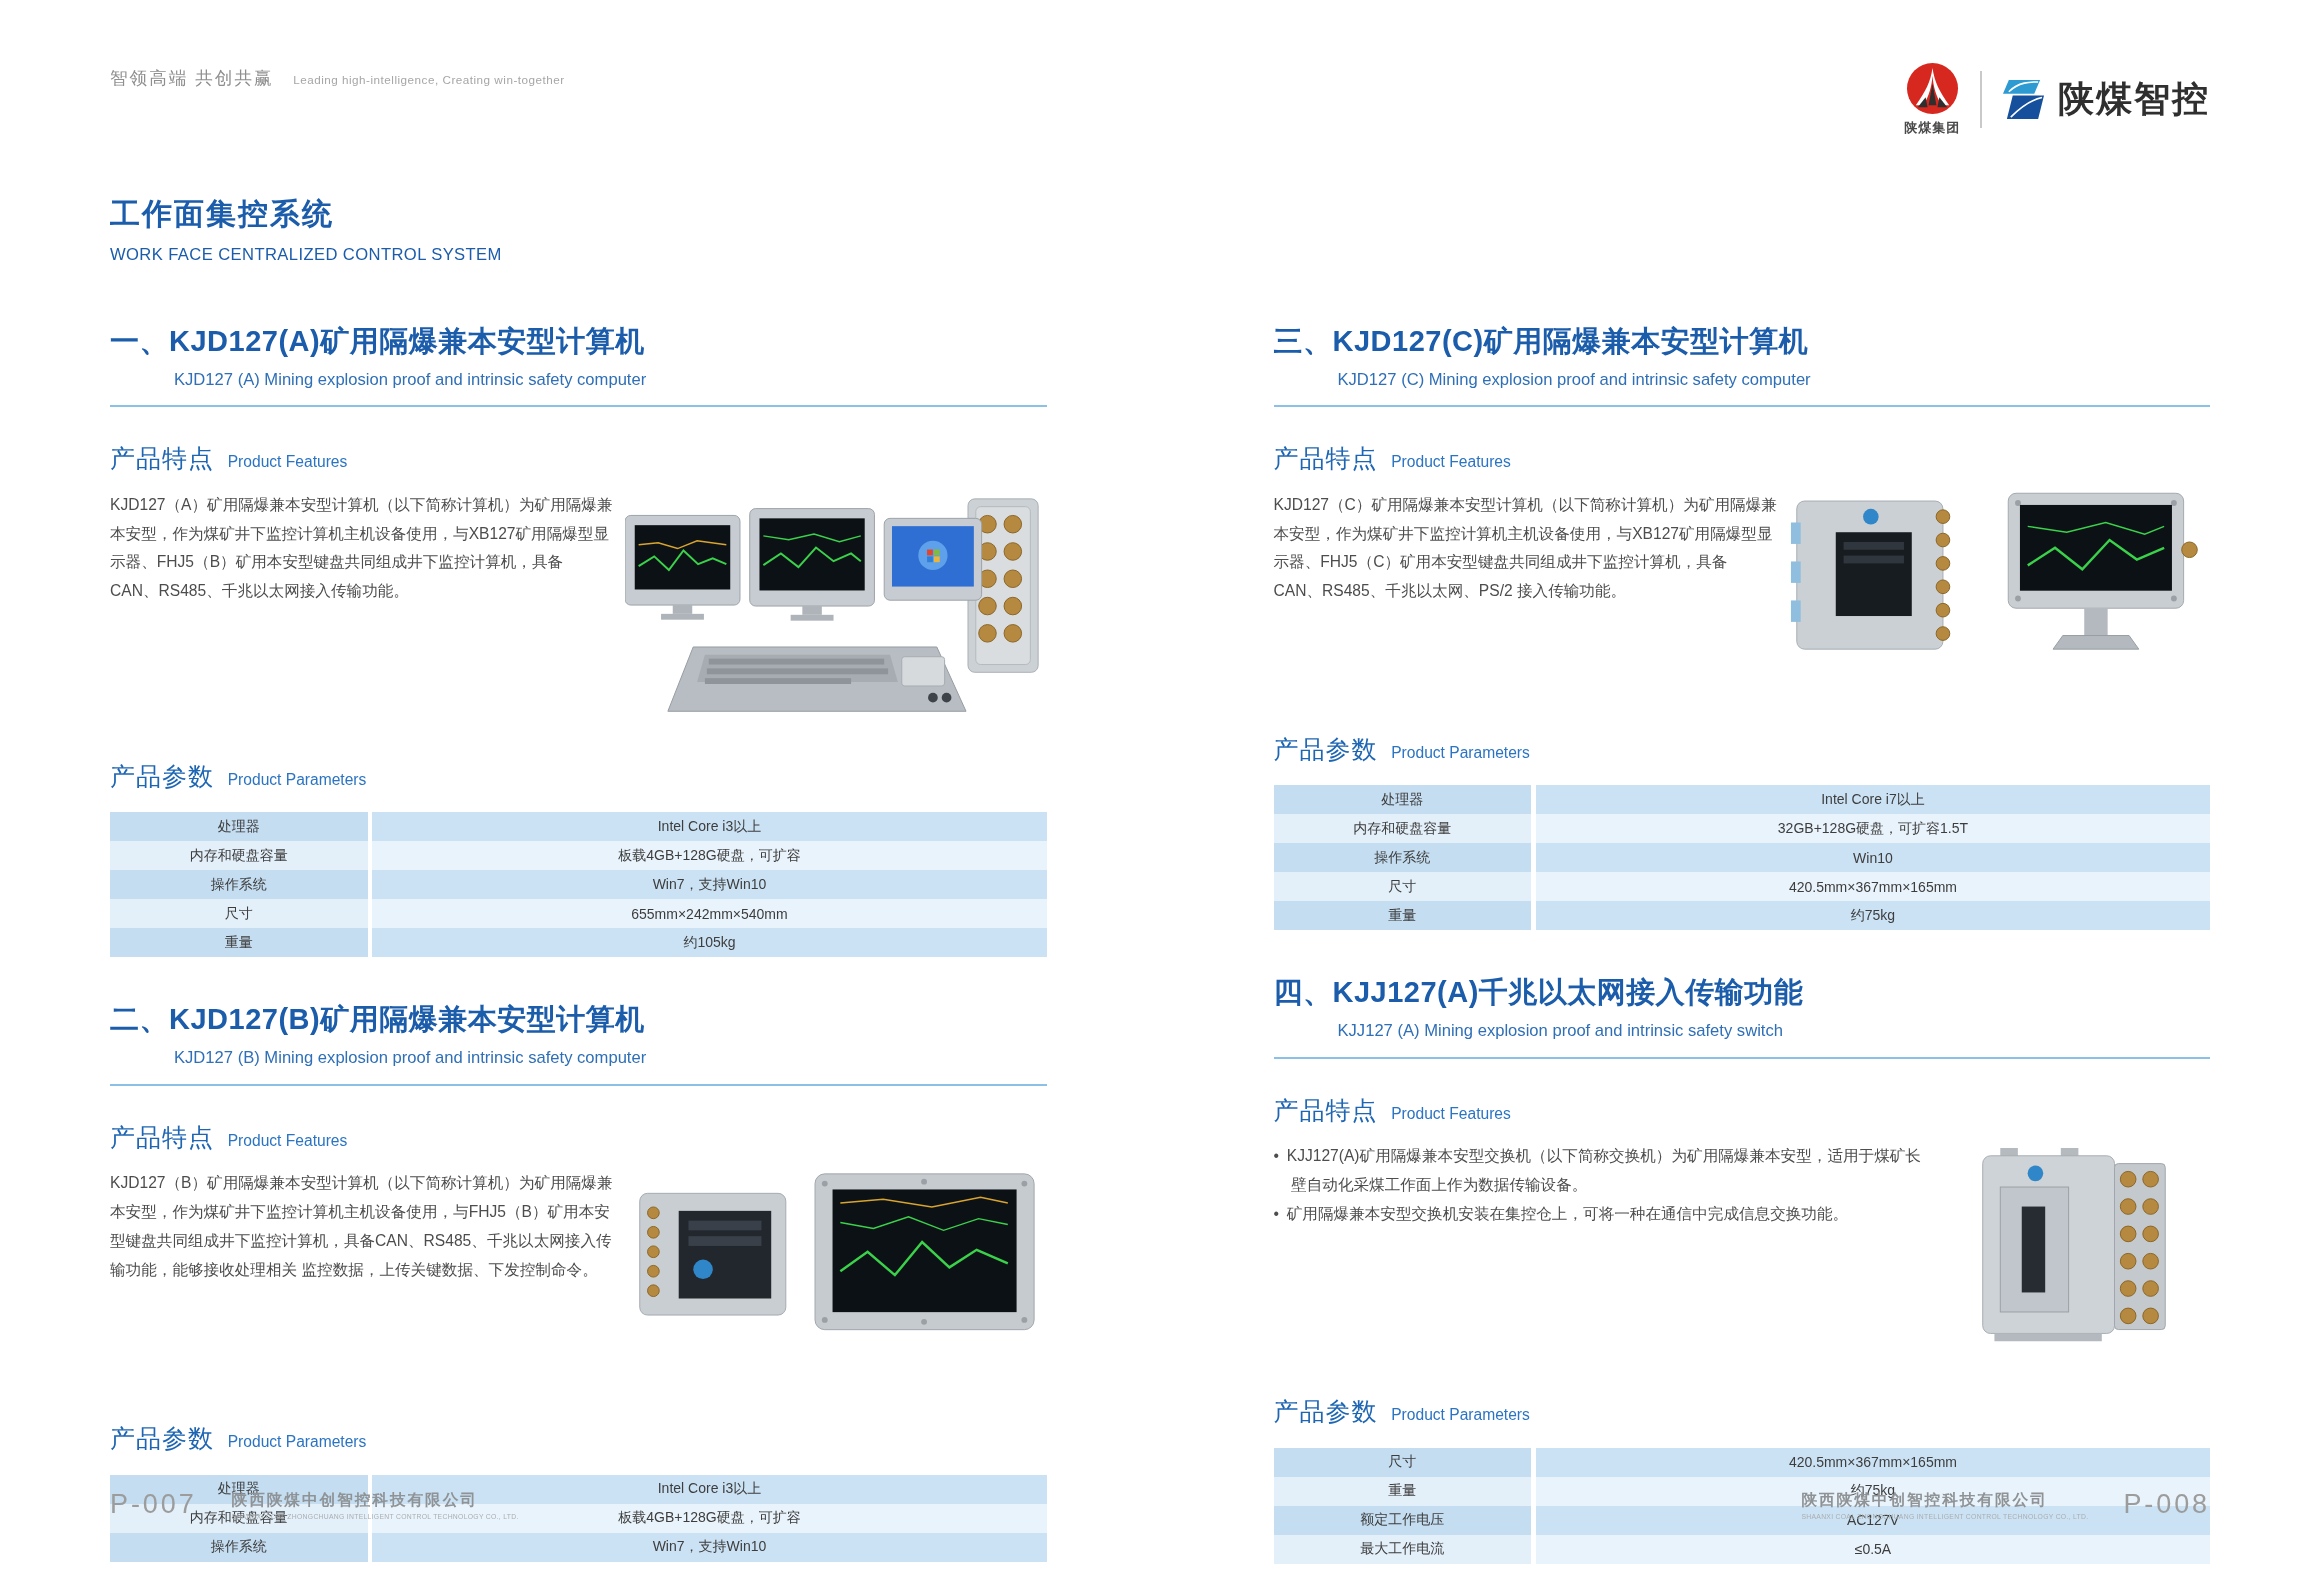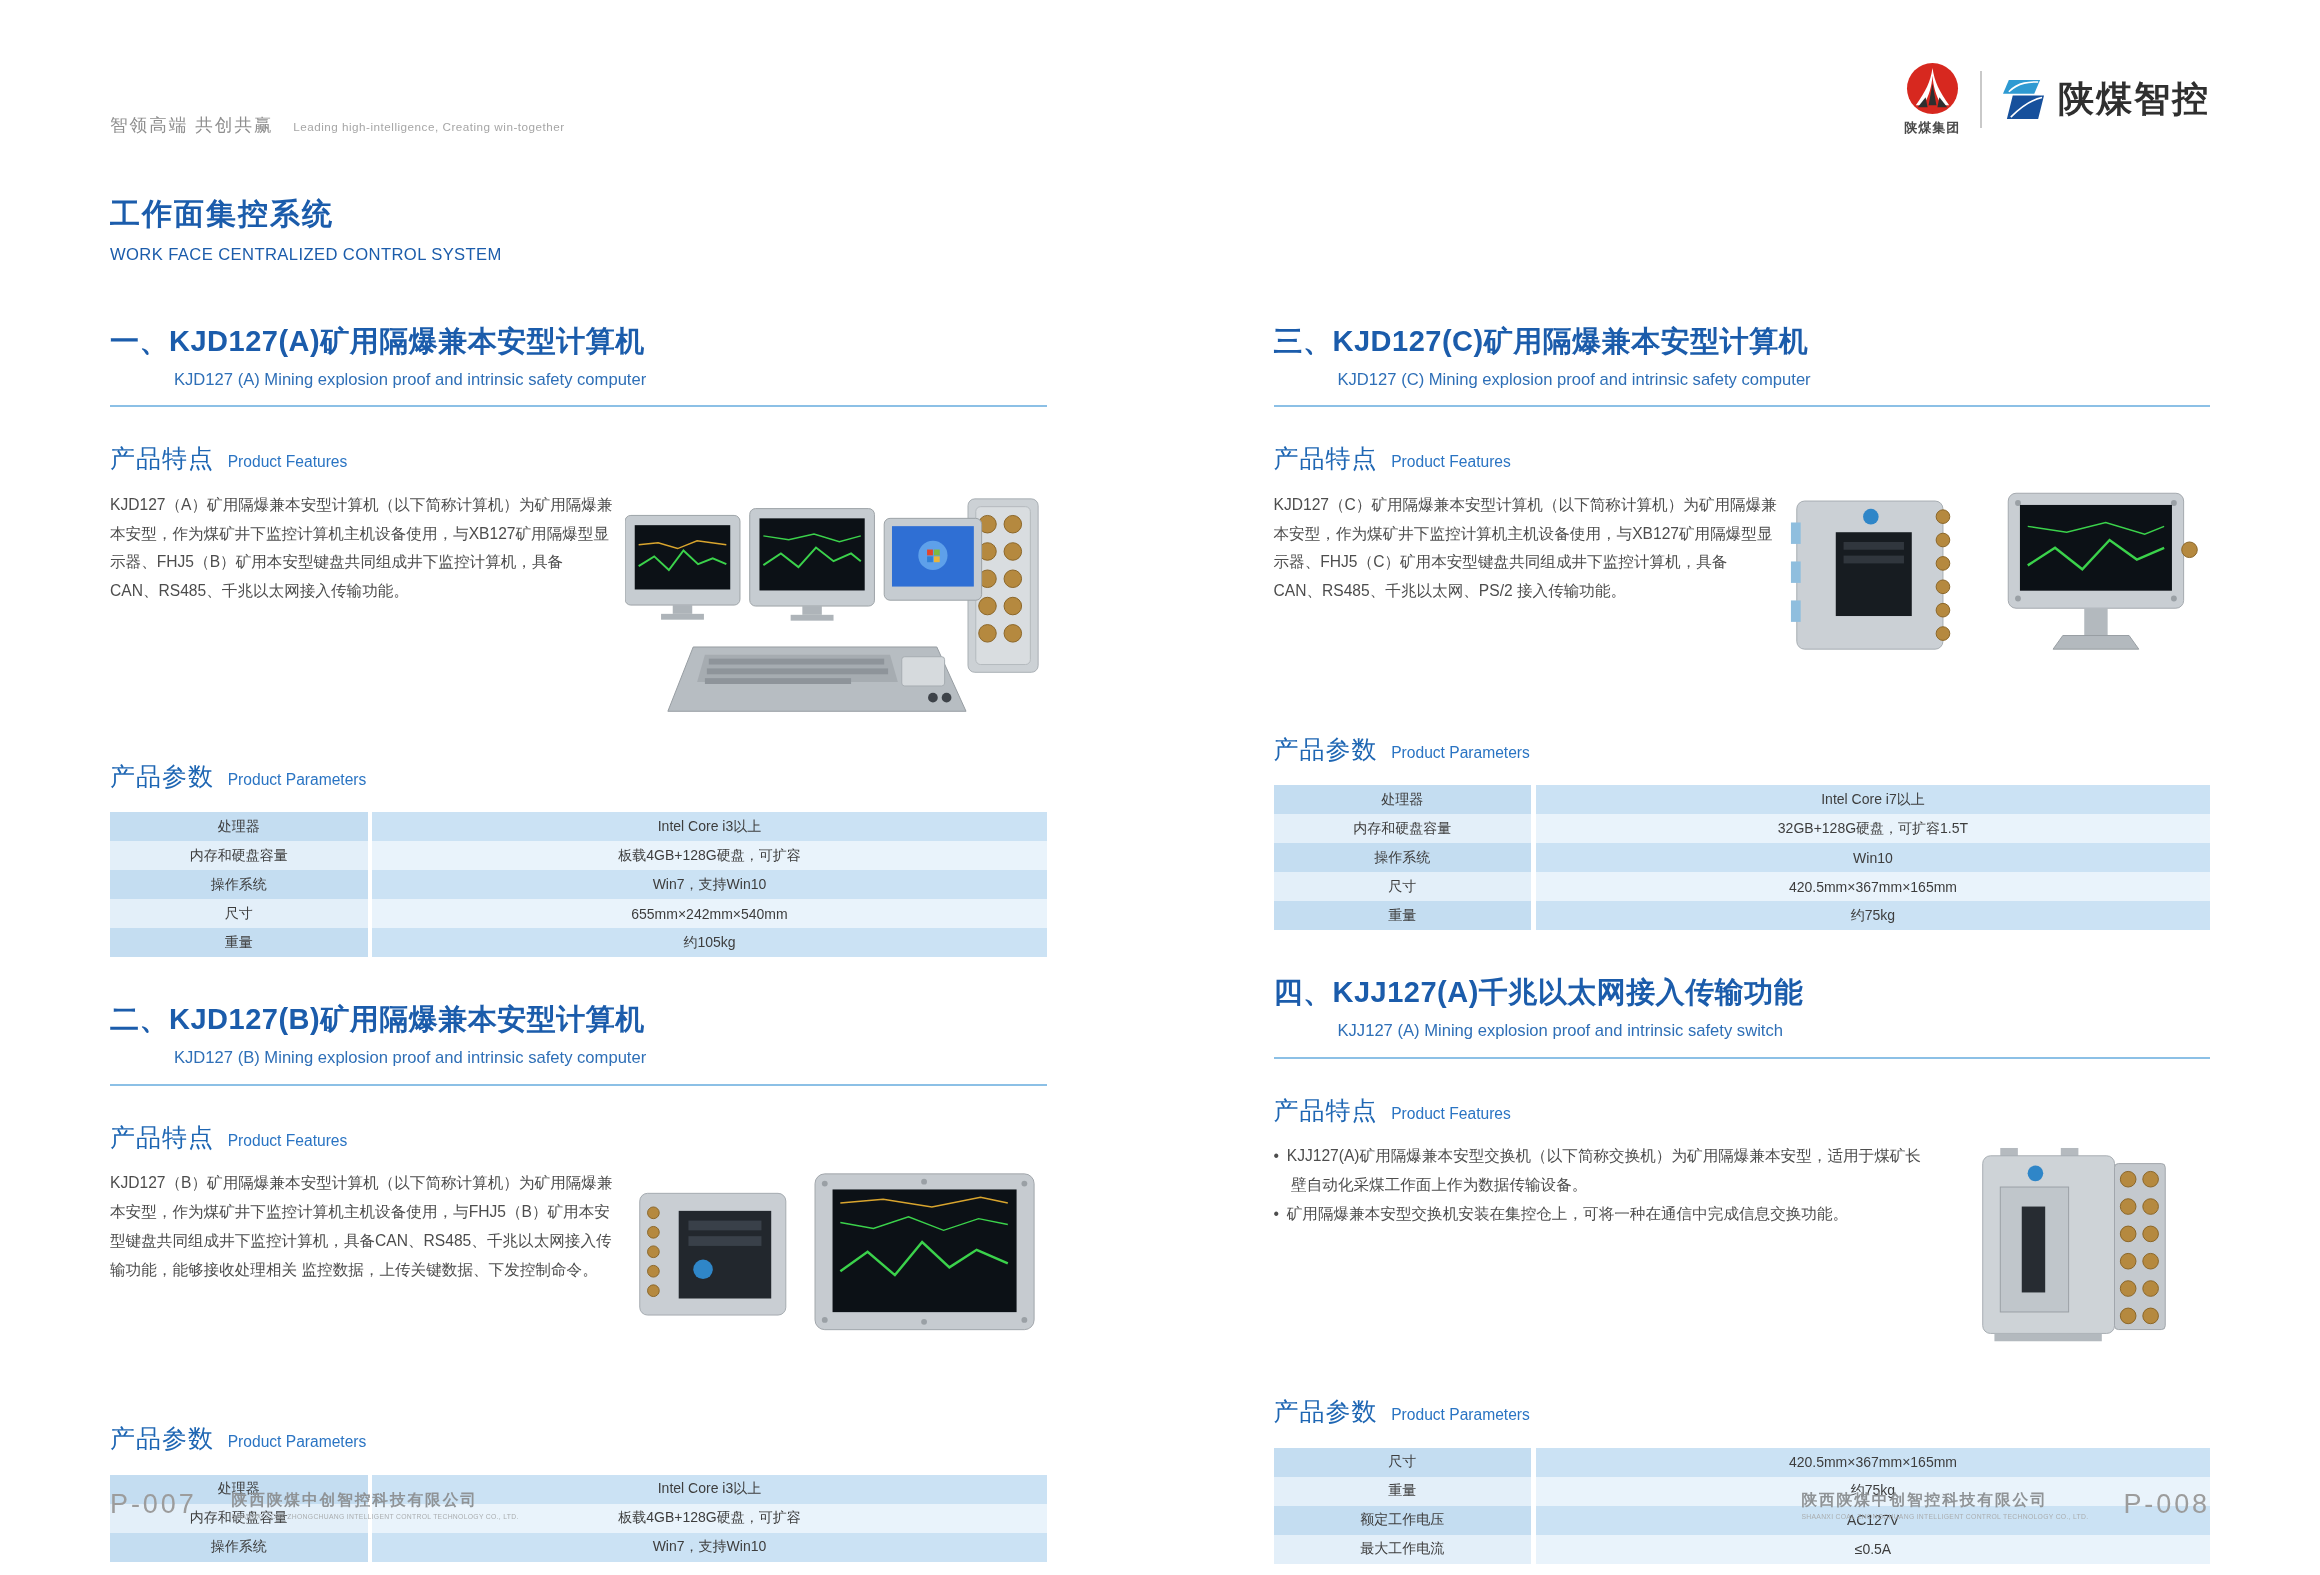--- a/index.html
+++ b/index.html
@@ -6,21 +6,21 @@
   .page{
     position:relative;
     width:2320px;height:1575px;
     background:#ffffff;
     font-family:"Liberation Sans","DejaVu Sans",sans-serif;
     overflow:hidden;
     color:#4d4d4d;
   }
   
   .top{display:flex;justify-content:space-between;align-items:flex-start;padding:66px 110px 0 110px;}
-  .slogan{display:flex;align-items:baseline;gap:19.5px;margin-top:47px;}
+  .slogan{display:flex;align-items:baseline;gap:19.5px;}
   .slogan-cn{font-size:17.6px;color:#8e8e8e;letter-spacing:2px;}
   .slogan-en{font-size:11.7px;color:#a6a6a6;letter-spacing:0.5px;}
   .brandbox{display:flex;align-items:center;gap:19.5px;margin-top:-3.9px;}
   .brand-left{display:flex;flex-direction:column;align-items:center;gap:3.9px;}
   .brand-left-name{font-size:13px;font-weight:bold;color:#4a4a4a;letter-spacing:1px;}
   .brand-divider{width:2px;height:57px;background:#c9c9c9;}
   .brand-right{display:flex;align-items:center;gap:11.7px;}
   .brand-right-name{font-size:36px;font-weight:bold;color:#2f2f2f;letter-spacing:2px;}
   
   .maintitle{padding:0 110px;margin-top:57px;}

